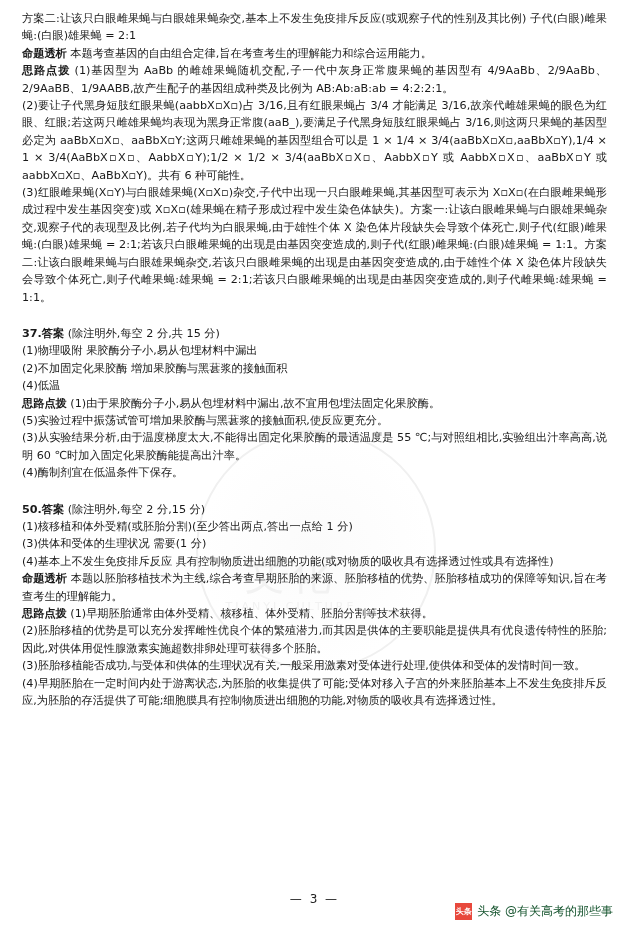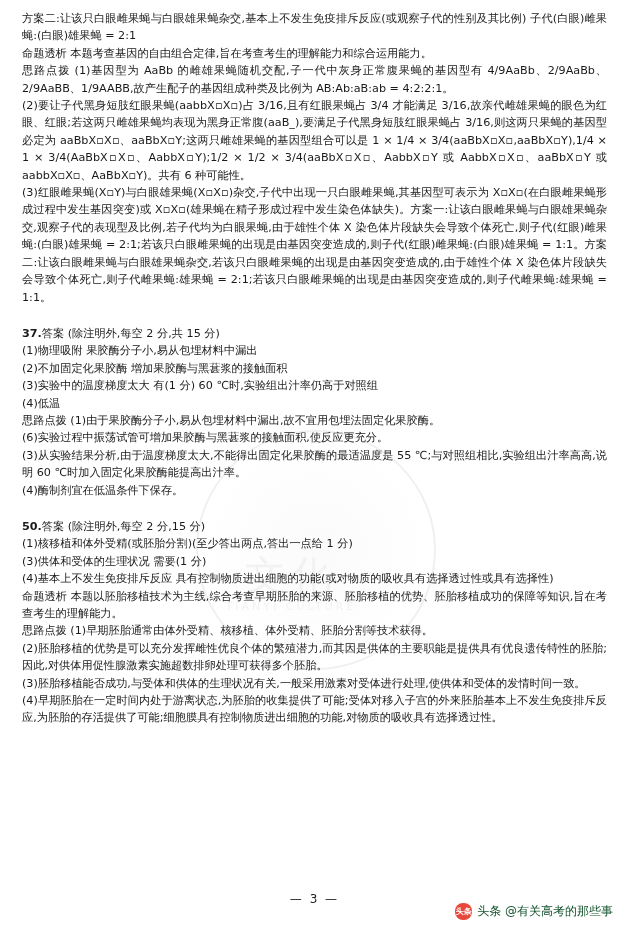--- a/index.html
+++ b/index.html
@@ -63,21 +63,21 @@
   }
   p {
     margin: 0;
     font-size: 11.2px;
     line-height: 17.4px;
     text-align: justify;
     text-justify: inter-ideograph;
   }
   .blk { margin-bottom: 0px; }
   .lbl {
-    font-weight: normal;
+    font-weight: bold;
   }
   .qnum {
     font-weight: bold;
   }
   .sect {
     margin-top: 19px;
   }
   .footer {
     position: absolute;
     bottom: 26px;
@@ -94,21 +94,21 @@
     right: 16px;
     bottom: 12px;
     display: flex;
     align-items: center;
     gap: 5px;
     z-index: 3;
   }
   .brand-logo {
     width: 17px;
     height: 17px;
-    border-radius: 8px;
+    border-radius: 0;
     background: #e8483c;
     color: #fff;
     font-size: 8px;
     line-height: 17px;
     text-align: center;
     font-weight: bold;
   }
   .brand-text {
     font-size: 12px;
     color: #14532d;
@@ -138,28 +138,27 @@
 
     <p class="blk">(2)要让子代黑身短肢红眼果蝇(aabbX▫X▫)占 3/16,且有红眼果蝇占 3/4 才能满足 3/16,故亲代雌雄果蝇的眼色为红眼、红眼;若这两只雌雄果蝇均表现为黑身正常腹(aaB_),要满足子代黑身短肢红眼果蝇占 3/16,则这两只果蝇的基因型必定为 aaBbX▫X▫、aaBbX▫Y;这两只雌雄果蝇的基因型组合可以是 1 × 1/4 × 3/4(aaBbX▫X▫,aaBbX▫Y),1/4 × 1 × 3/4(AaBbX▫X▫、AabbX▫Y);1/2 × 1/2 × 3/4(aaBbX▫X▫、AabbX▫Y 或 AabbX▫X▫、aaBbX▫Y 或 aabbX▫X▫、AaBbX▫Y)。共有 6 种可能性。</p>
 
     <p class="blk">(3)红眼雌果蝇(X▫Y)与白眼雄果蝇(X▫X▫)杂交,子代中出现一只白眼雌果蝇,其基因型可表示为 X▫X▫(在白眼雌果蝇形成过程中发生基因突变)或 X▫X▫(雄果蝇在精子形成过程中发生染色体缺失)。方案一:让该白眼雌果蝇与白眼雄果蝇杂交,观察子代的表现型及比例,若子代均为白眼果蝇,由于雄性个体 X 染色体片段缺失会导致个体死亡,则子代(红眼)雌果蝇:(白眼)雄果蝇 = 2:1;若该只白眼雌果蝇的出现是由基因突变造成的,则子代(红眼)雌果蝇:(白眼)雄果蝇 = 1:1。方案二:让该白眼雌果蝇与白眼雄果蝇杂交,若该只白眼雌果蝇的出现是由基因突变造成的,由于雄性个体 X 染色体片段缺失会导致个体死亡,则子代雌果蝇:雄果蝇 = 2:1;若该只白眼雌果蝇的出现是由基因突变造成的,则子代雌果蝇:雄果蝇 = 1:1。</p>
 
     <p class="blk sect"><span class="qnum">37.</span><span class="lbl">答案</span><span>  (除注明外,每空 2 分,共 15 分)</span></p>
 
     <div class="sub-list">
       <p>(1)物理吸附  果胶酶分子小,易从包埋材料中漏出</p>
       <p>(2)不加固定化果胶酶  增加果胶酶与黑葚浆的接触面积</p>
-      <p>(3)实验中的温度梯度太大  有(1 分)   60 ℃时,实验组出汁率仍高于对照组</p>
       <p>(4)低温</p>
     </div>
 
 
     <p class="blk"><span class="lbl">思路点拨</span><span>  (1)由于果胶酶分子小,易从包埋材料中漏出,故不宜用包埋法固定化果胶酶。</span></p>
 
-    <p class="blk">(6)实验过程中振荡试管可增加果胶酶与黑葚浆的接触面积,使反应更充分。</p>
+    <p class="blk">(5)实验过程中振荡试管可增加果胶酶与黑葚浆的接触面积,使反应更充分。</p>
     <p class="blk">(3)从实验结果分析,由于温度梯度太大,不能得出固定化果胶酶的最适温度是 55 ℃;与对照组相比,实验组出汁率高高,说明 60 ℃时加入固定化果胶酶能提高出汁率。</p>
     <p class="blk">(4)酶制剂宜在低温条件下保存。</p>
 
     <p class="blk sect"><span class="qnum">50.</span><span class="lbl">答案</span><span>  (除注明外,每空 2 分,15 分)</span></p>
 
     <div class="sub-list">
       <p>(1)核移植和体外受精(或胚胎分割)(至少答出两点,答出一点给 1 分)</p>
       <p>(3)供体和受体的生理状况  需要(1 分)</p>
       <p>(4)基本上不发生免疫排斥反应  具有控制物质进出细胞的功能(或对物质的吸收具有选择透过性或具有选择性)</p>
     </div>

